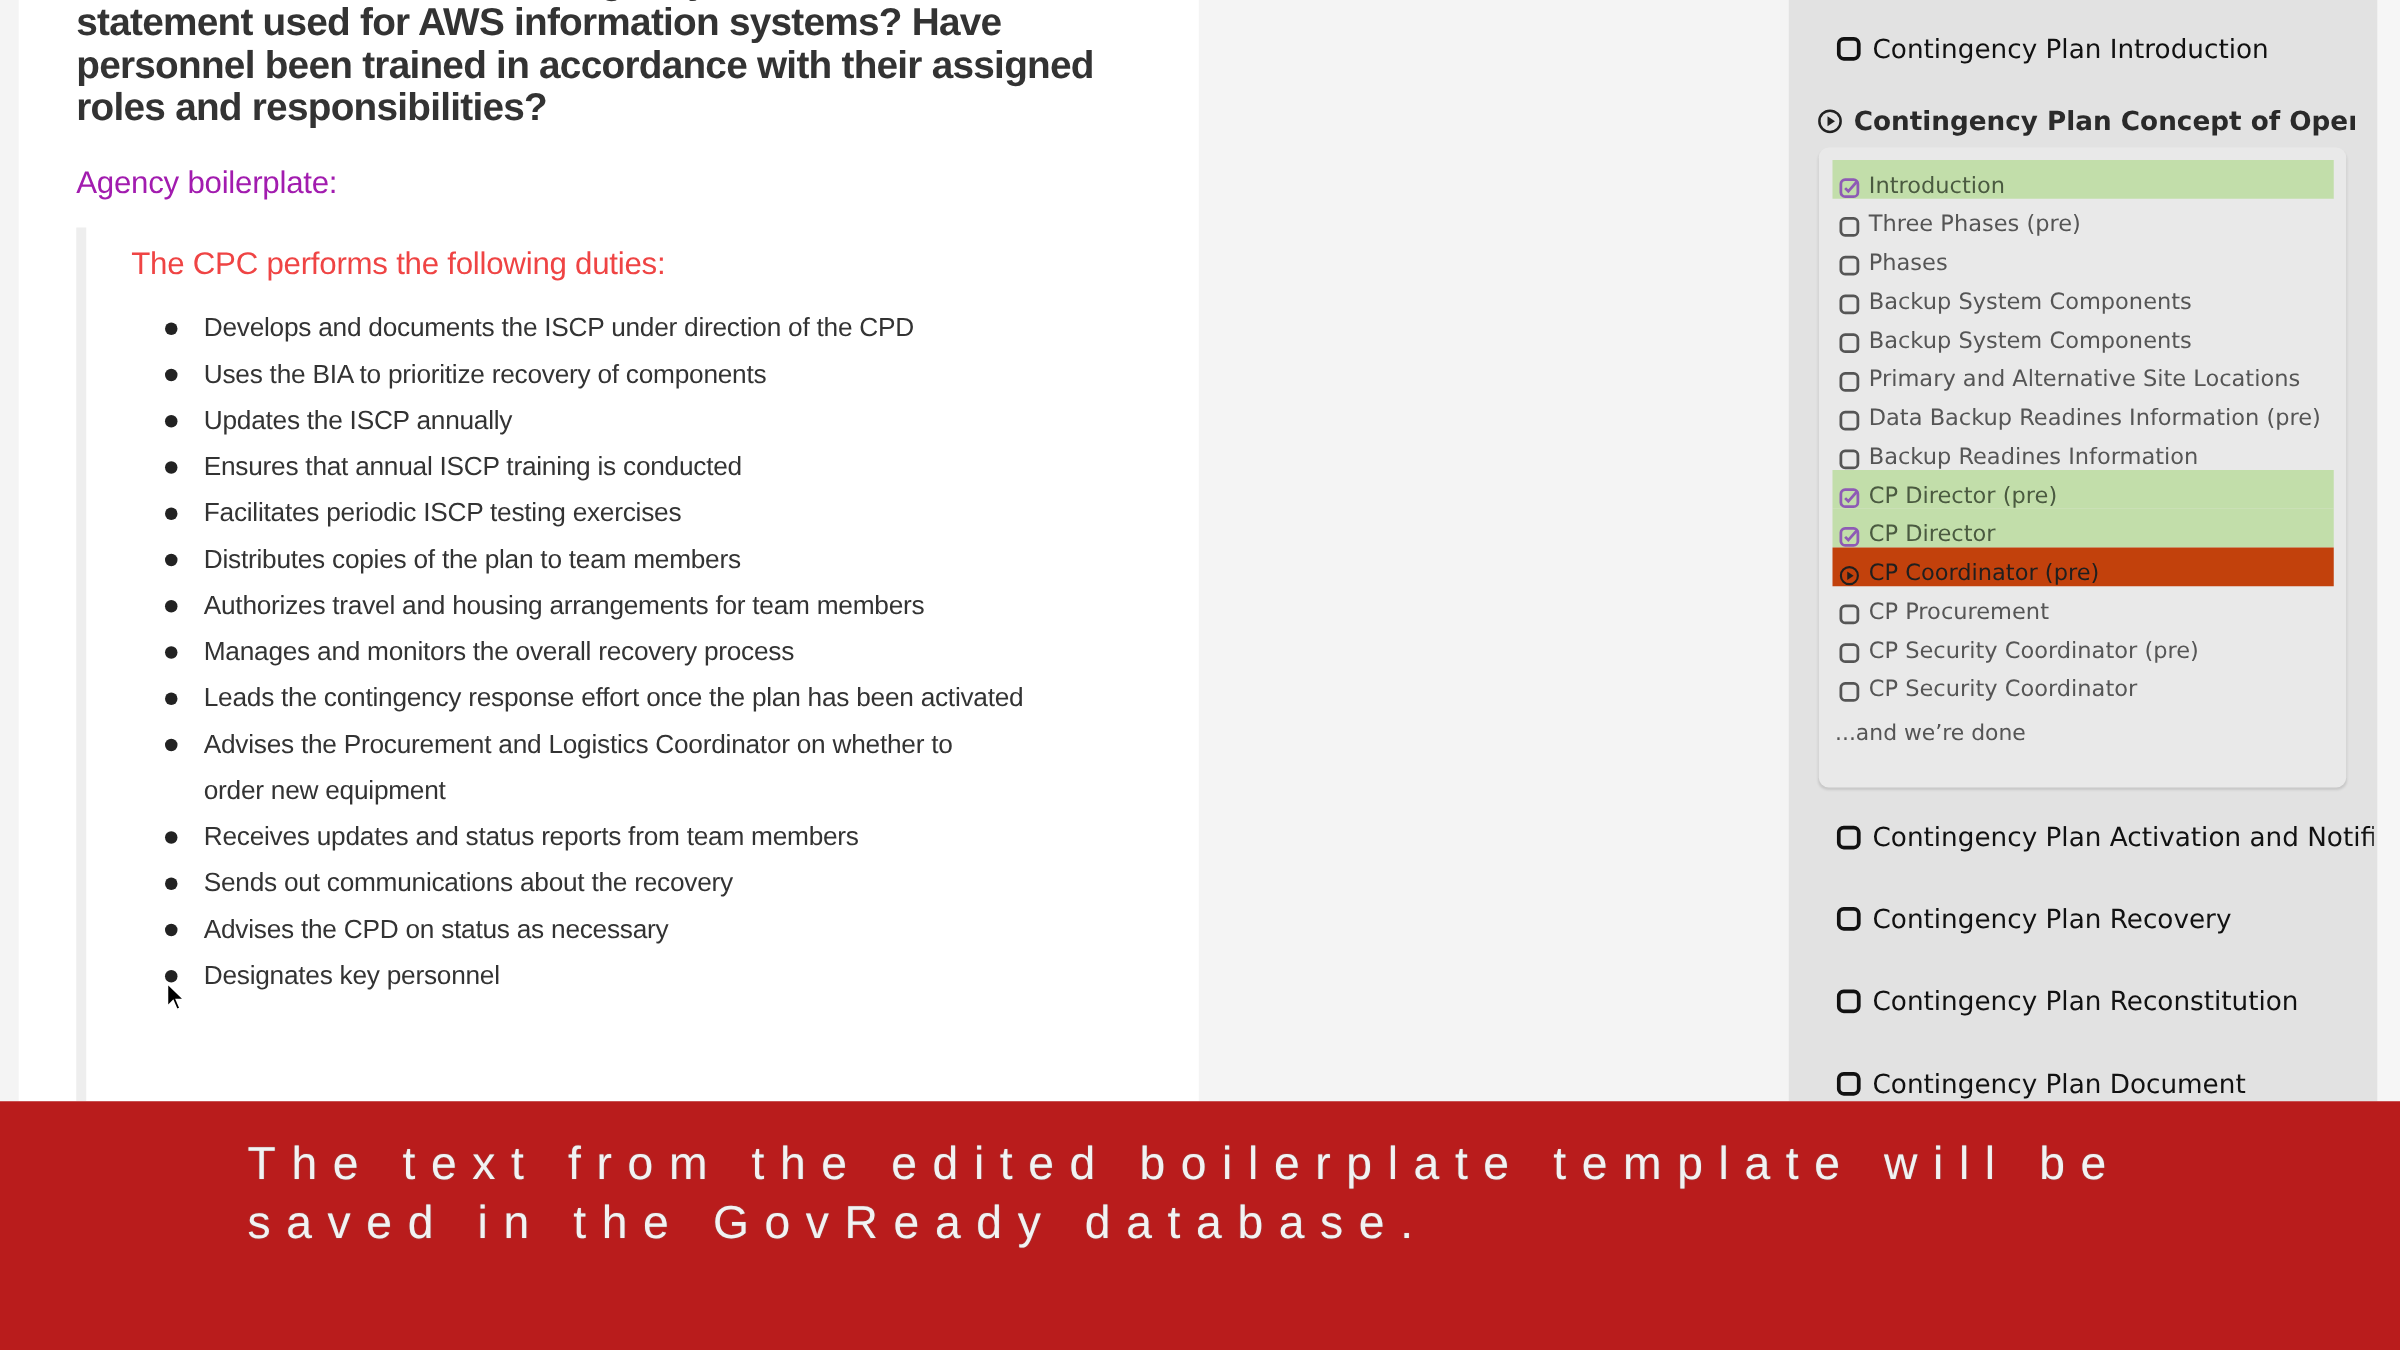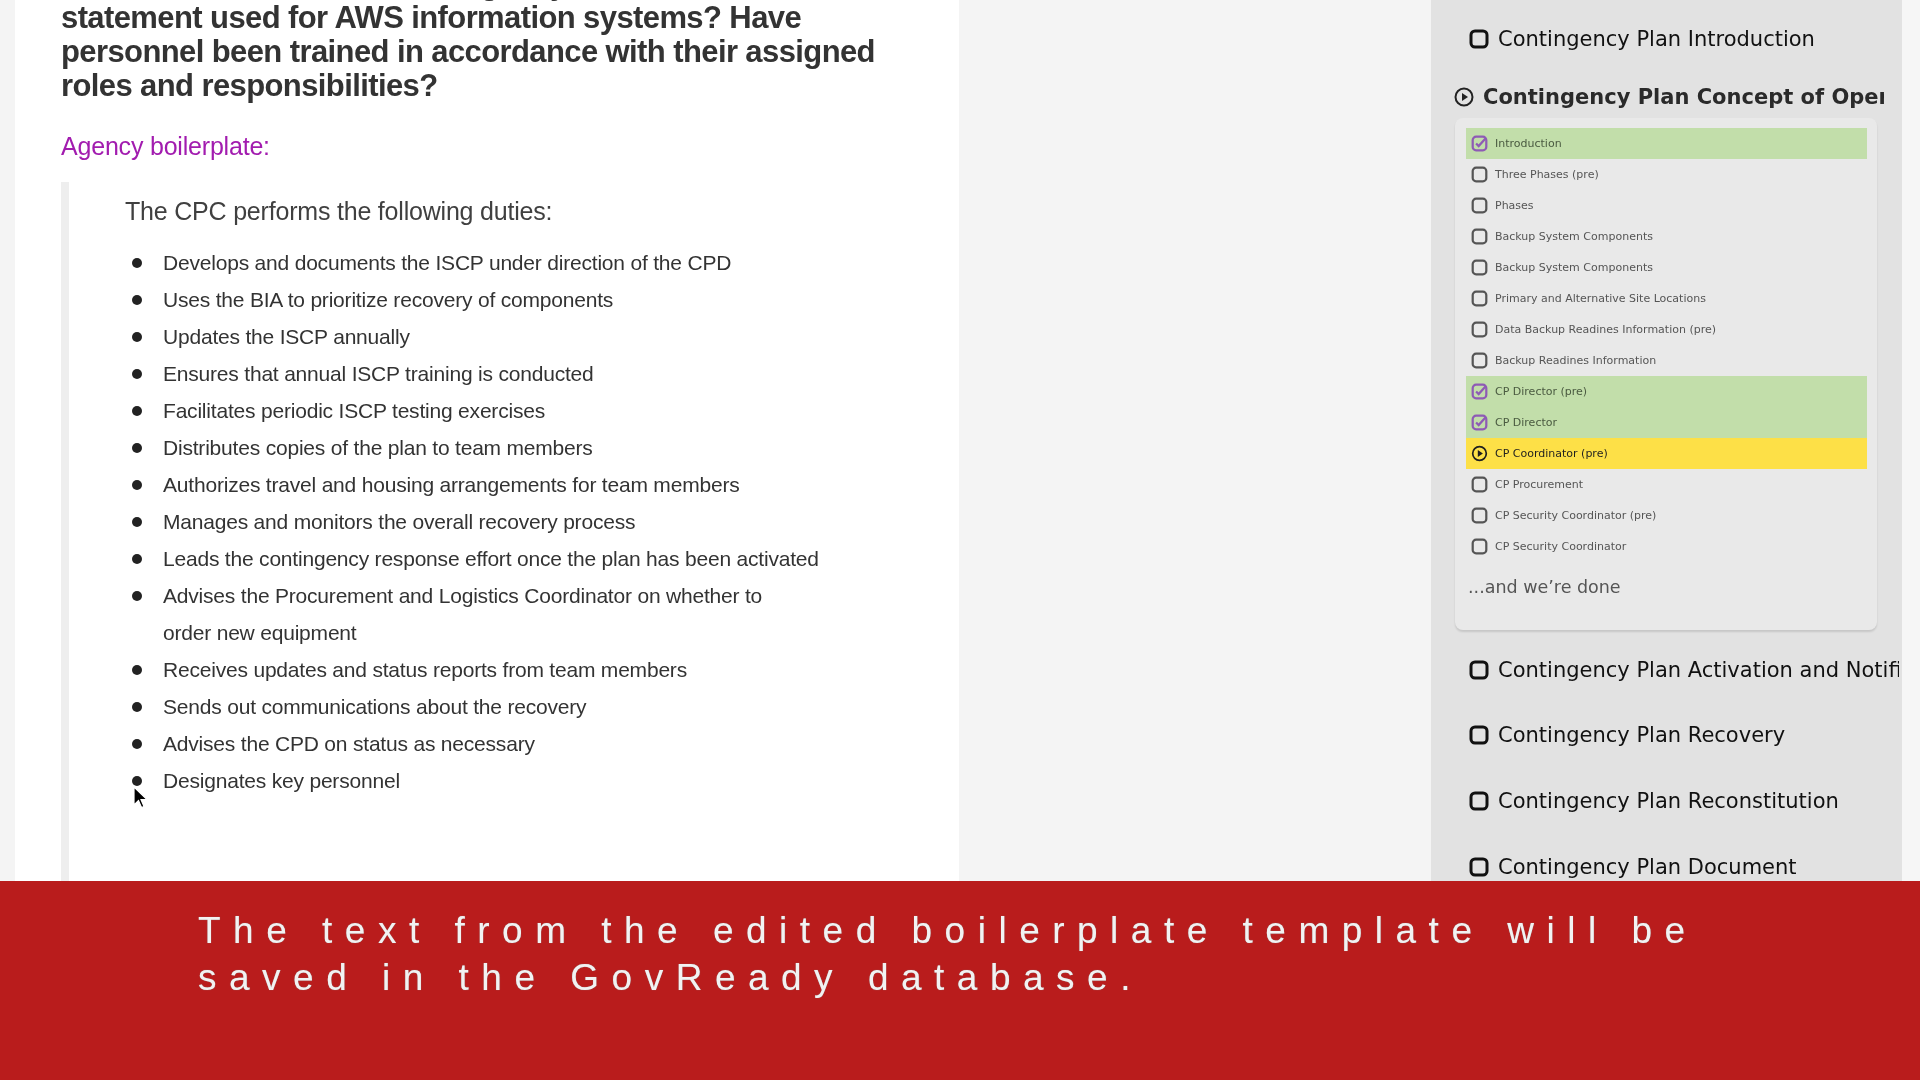--- a/index.html
+++ b/index.html
@@ -19,21 +19,21 @@
   .boilerplate-label {
     position: absolute; left: 46px; top: 131px;
     font-size: 25px; line-height: 30px; color: #a21caf; letter-spacing: -0.2px;
   }
   .blockquote {
     position: absolute; left: 46px; top: 182px; width: 860px; height: 720px;
     border-left: 8px solid #eeeeee; padding-left: 28px;
   }
   .bq-intro {
     position: absolute; left: 36px; top: 14px;
-    font-size: 25px; line-height: 30px; color: #404040; letter-spacing: -0.2px; margin-left: 20px;
+    font-size: 25px; line-height: 30px; color: #ef4444; letter-spacing: -0.2px;
   }
   .duties {
     position: absolute; left: 36px; top: 62px; width: 790px; list-style: none;
   }
   .duties li {
     position: relative; padding-left: 58px;
     font-size: 21px; line-height: 37px; color: #333; letter-spacing: -0.2px;
   }
   .duties li .bullet {
     position: absolute; left: 27px; top: 14px; width: 10px; height: 10px;
@@ -54,26 +54,26 @@
   }
   .section .icon { width: 20px; height: 20px; margin-right: 9px; flex: none; }
   .section.active { left: 23px; font-weight: bold; font-size: 21px; color: #2a2a2a; }
 
   .sub-card {
     position: absolute; left: 24px; top: 118px; width: 422px; height: 512px;
     background: #e9e9e9; border-radius: 8px; box-shadow: 0 2px 2px rgba(0,0,0,0.12);
   }
   .sub-list { position: absolute; left: 11px; top: 10px; width: 401px; list-style: none; }
   .sub-item {
-    height: 31px; display: flex; align-items: center; padding-left: 5px;
-    font-family: "DejaVu Sans", sans-serif; font-size: 11px; color: #555; white-space: nowrap;
+    height: 31px; display: flex; align-items: flex-end; padding-left: 5px;
+    font-family: "DejaVu Sans", sans-serif; font-size: 18px; color: #555; white-space: nowrap;
   }
   .sub-item .icon { width: 17px; height: 17px; margin-right: 7px; flex: none; }
   .sub-item.done { background: #c2deaa; color: #4a5a40; }
-  .sub-item.current { background: #fde047; color: #1f1f1f; }
+  .sub-item.current { background: #c2410c; color: #1f1f1f; }
   .done-note {
     position: absolute; left: 13px; top: 459px;
     font-family: "DejaVu Sans", sans-serif; font-size: 17.5px; color: #555;
   }
 
   
   .caption-band {
     position: absolute; left: 0; top: 881px; width: 1920px; height: 199px; background: #b91c1c;
   }
   .caption {

